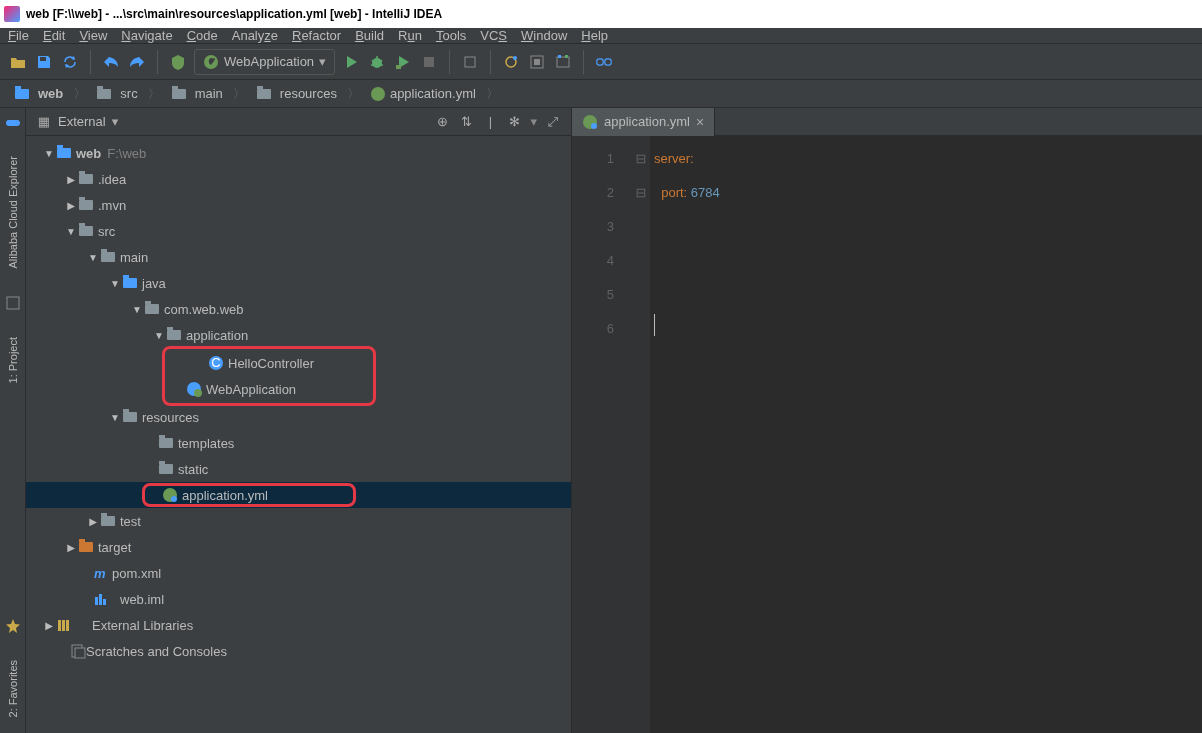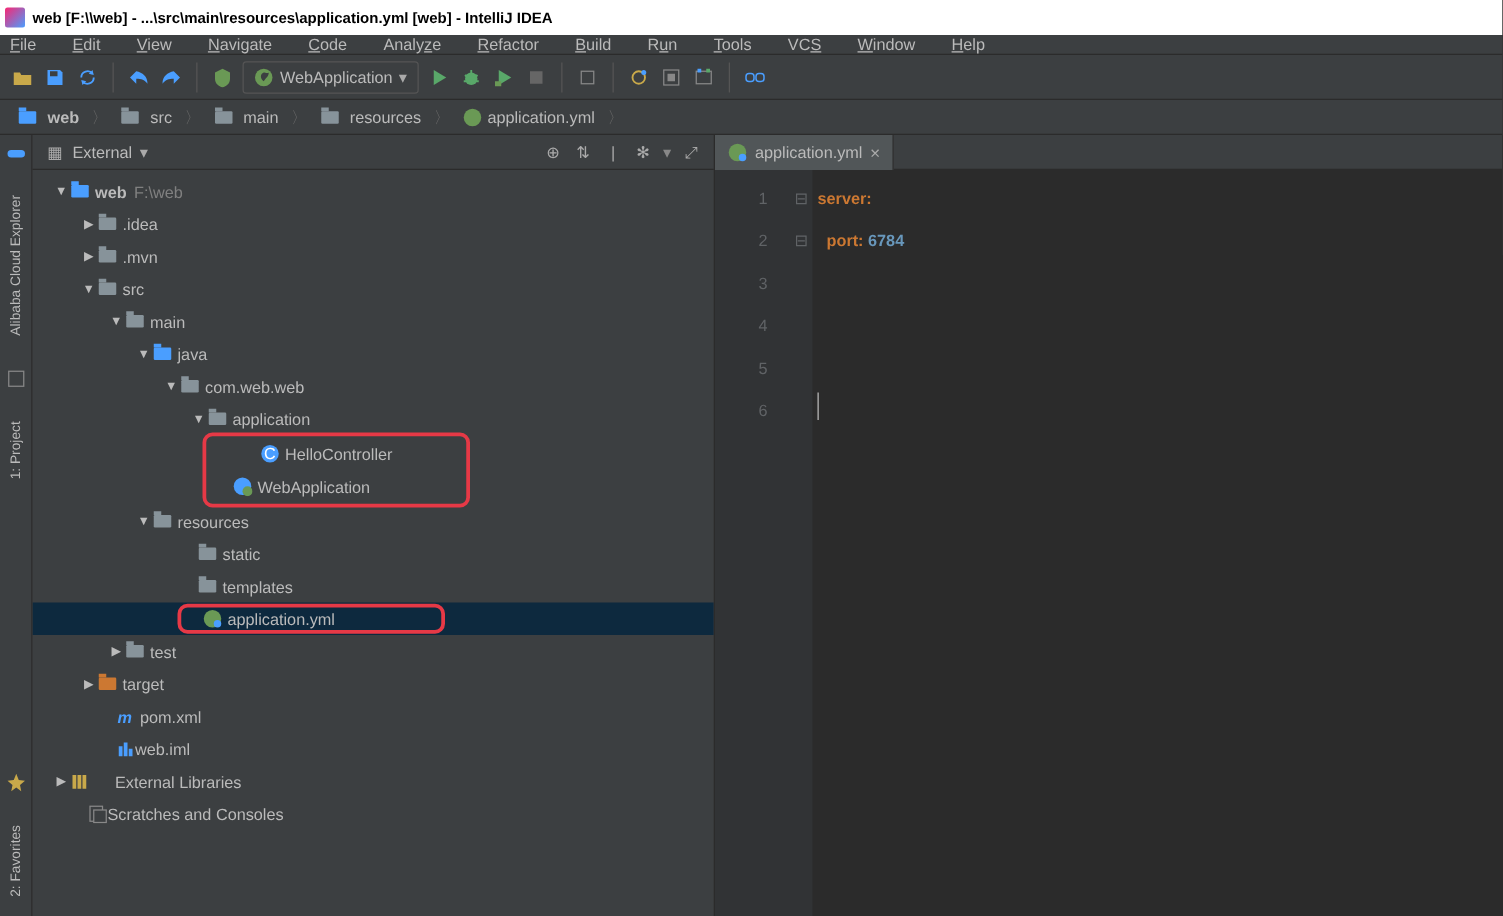--- a/index.html
+++ b/index.html
@@ -4,21 +4,21 @@
 <style>
 * { margin: 0; padding: 0; box-sizing: border-box; font-family: "Segoe UI", Arial, sans-serif; font-size: 13px; }
 body { background: #3c3f41; color: #bbbbbb; width: 1202px; height: 733px; overflow: hidden; display: flex; flex-direction: column; }
 
 
 .titlebar { background: #ffffff; color: #000; height: 28px; display: flex; align-items: center; padding-left: 4px; }
 .titlebar .app-icon { width: 16px; height: 16px; margin-right: 6px; background: linear-gradient(135deg,#f92672,#4a9eff); border-radius: 2px; }
 .titlebar-text { color: #000; font-size: 12px; font-weight: bold; }
 
 
-.menubar { background: #3c3f41; height: 16px; display: flex; align-items: center; padding-left: 8px; border-bottom: 1px solid #2b2b2b; gap: 15px; }
+.menubar { background: #3c3f41; height: 16px; display: flex; align-items: center; padding-left: 8px; border-bottom: 1px solid #2b2b2b; }
 .menubar span { margin-right: 14px; color: #bbbbbb; cursor: pointer; }
 .menubar span u { text-decoration: underline; }
 
 
 .toolbar { background: #3c3f41; height: 36px; display: flex; align-items: center; padding-left: 8px; border-bottom: 1px solid #2b2b2b; gap: 6px; }
 .tool-icon { width: 20px; height: 20px; display: inline-flex; align-items: center; justify-content: center; cursor: pointer; }
 .tool-sep { width: 1px; height: 24px; background: #555; margin: 0 4px; }
 .run-config { background: #3c3f41; border: 1px solid #555; height: 26px; display: flex; align-items: center; padding: 0 8px; border-radius: 3px; gap: 5px; }
 
 
@@ -56,21 +56,21 @@
 .highlight-box { border: 3px solid #e63946; border-radius: 8px; padding: 1px 3px; margin: -2px 0; }
 
 
 .editor-area { flex: 1; display: flex; flex-direction: column; background: #2b2b2b; }
 .editor-tabs { height: 28px; background: #3c3f41; display: flex; align-items: center; border-bottom: 1px solid #2b2b2b; }
 .editor-tab { height: 28px; display: flex; align-items: center; padding: 0 10px; gap: 6px; background: #515658; border-right: 1px solid #2b2b2b; }
 .tab-close { color: #aaa; cursor: pointer; font-size: 14px; }
 .editor-body { flex: 1; display: flex; font-family: "Consolas", monospace; font-size: 17px; }
 .gutter { width: 60px; background: #313335; color: #606366; text-align: right; padding-right: 18px; padding-top: 6px; line-height: 34px; }
 .runmark { width: 18px; background: #313335; padding-top: 6px; line-height: 34px; color: #606366; font-size: 10px; text-align: center; }
-.code { flex: 1; padding-top: 6px; padding-left: 4px; line-height: 34px; position: relative; font-weight: bold; }
+.code { flex: 1; padding-top: 6px; padding-left: 4px; line-height: 34px; position: relative; }
 .code-line { white-space: pre; }
 .k-orange { color: #cc7832; }
 .k-blue { color: #6897bb; }
 .caret-line { position: absolute; left: 4px; top: 178px; width: 1px; height: 22px; background: #bbb; }
 
 .svg-icon { width: 16px; height: 16px; }
 </style>
 </head>
 <body>
 
@@ -351,28 +351,28 @@
           <span class="node-icon">
             <span class="folder-icon"></span>
           </span>
           <span>resources</span>
         </div>
       <div class="tree-row" style="padding-left:118px">
           <span class="expander"></span>
           <span class="node-icon">
             <span class="folder-icon"></span>
           </span>
+          <span>templates</span>
+        </div>
+      <div class="tree-row" style="padding-left:118px">
+          <span class="expander"></span>
+          <span class="node-icon">
+            <span class="folder-icon"></span>
+          </span>
           <span>static</span>
-        </div>
-      <div class="tree-row" style="padding-left:118px">
-          <span class="expander"></span>
-          <span class="node-icon">
-            <span class="folder-icon"></span>
-          </span>
-          <span>templates</span>
         </div>
 
       <div class="tree-row selected">
         <span class="highlight-box" style="margin-left:116px;width:214px;display:flex;align-items:center;height:24px">
           <span class="expander"></span>
             <svg class="svg-icon" viewBox="0 0 16 16">
               <circle cx="8" cy="8" r="7" fill="#6a9955"></circle>
               <circle cx="12" cy="12" r="3" fill="#4a9eff"></circle>
             </svg>
             <span style="margin-left:4px">application.yml</span>
@@ -400,21 +400,21 @@
           </svg>
           <span style="margin-left:4px">pom.xml</span>
         </div>
       <div class="tree-row" style="padding-left:52px">
           <span class="expander"></span>
           <svg class="svg-icon" viewBox="0 0 16 16">
             <rect x="3" y="6" width="3" height="8" fill="#4a9eff"></rect>
             <rect x="7" y="3" width="3" height="11" fill="#4a9eff"></rect>
             <rect x="11" y="8" width="3" height="6" fill="#4a9eff"></rect>
           </svg>
-          <span style="margin-left:0">web.iml</span>
+          <span style="margin-left:12px">web.iml</span>
         </div>
       <div class="tree-row" style="padding-left:16px">
           <span class="expander">▶</span>
           <svg class="svg-icon" viewBox="0 0 16 16">
             <rect x="2" y="3" width="3" height="11" fill="#c9a94a"></rect>
             <rect x="6" y="3" width="3" height="11" fill="#c9a94a"></rect>
             <rect x="10" y="3" width="3" height="11" fill="#c9a94a"></rect>
           </svg>
           <span style="margin-left:20px">External Libraries</span>
         </div>

